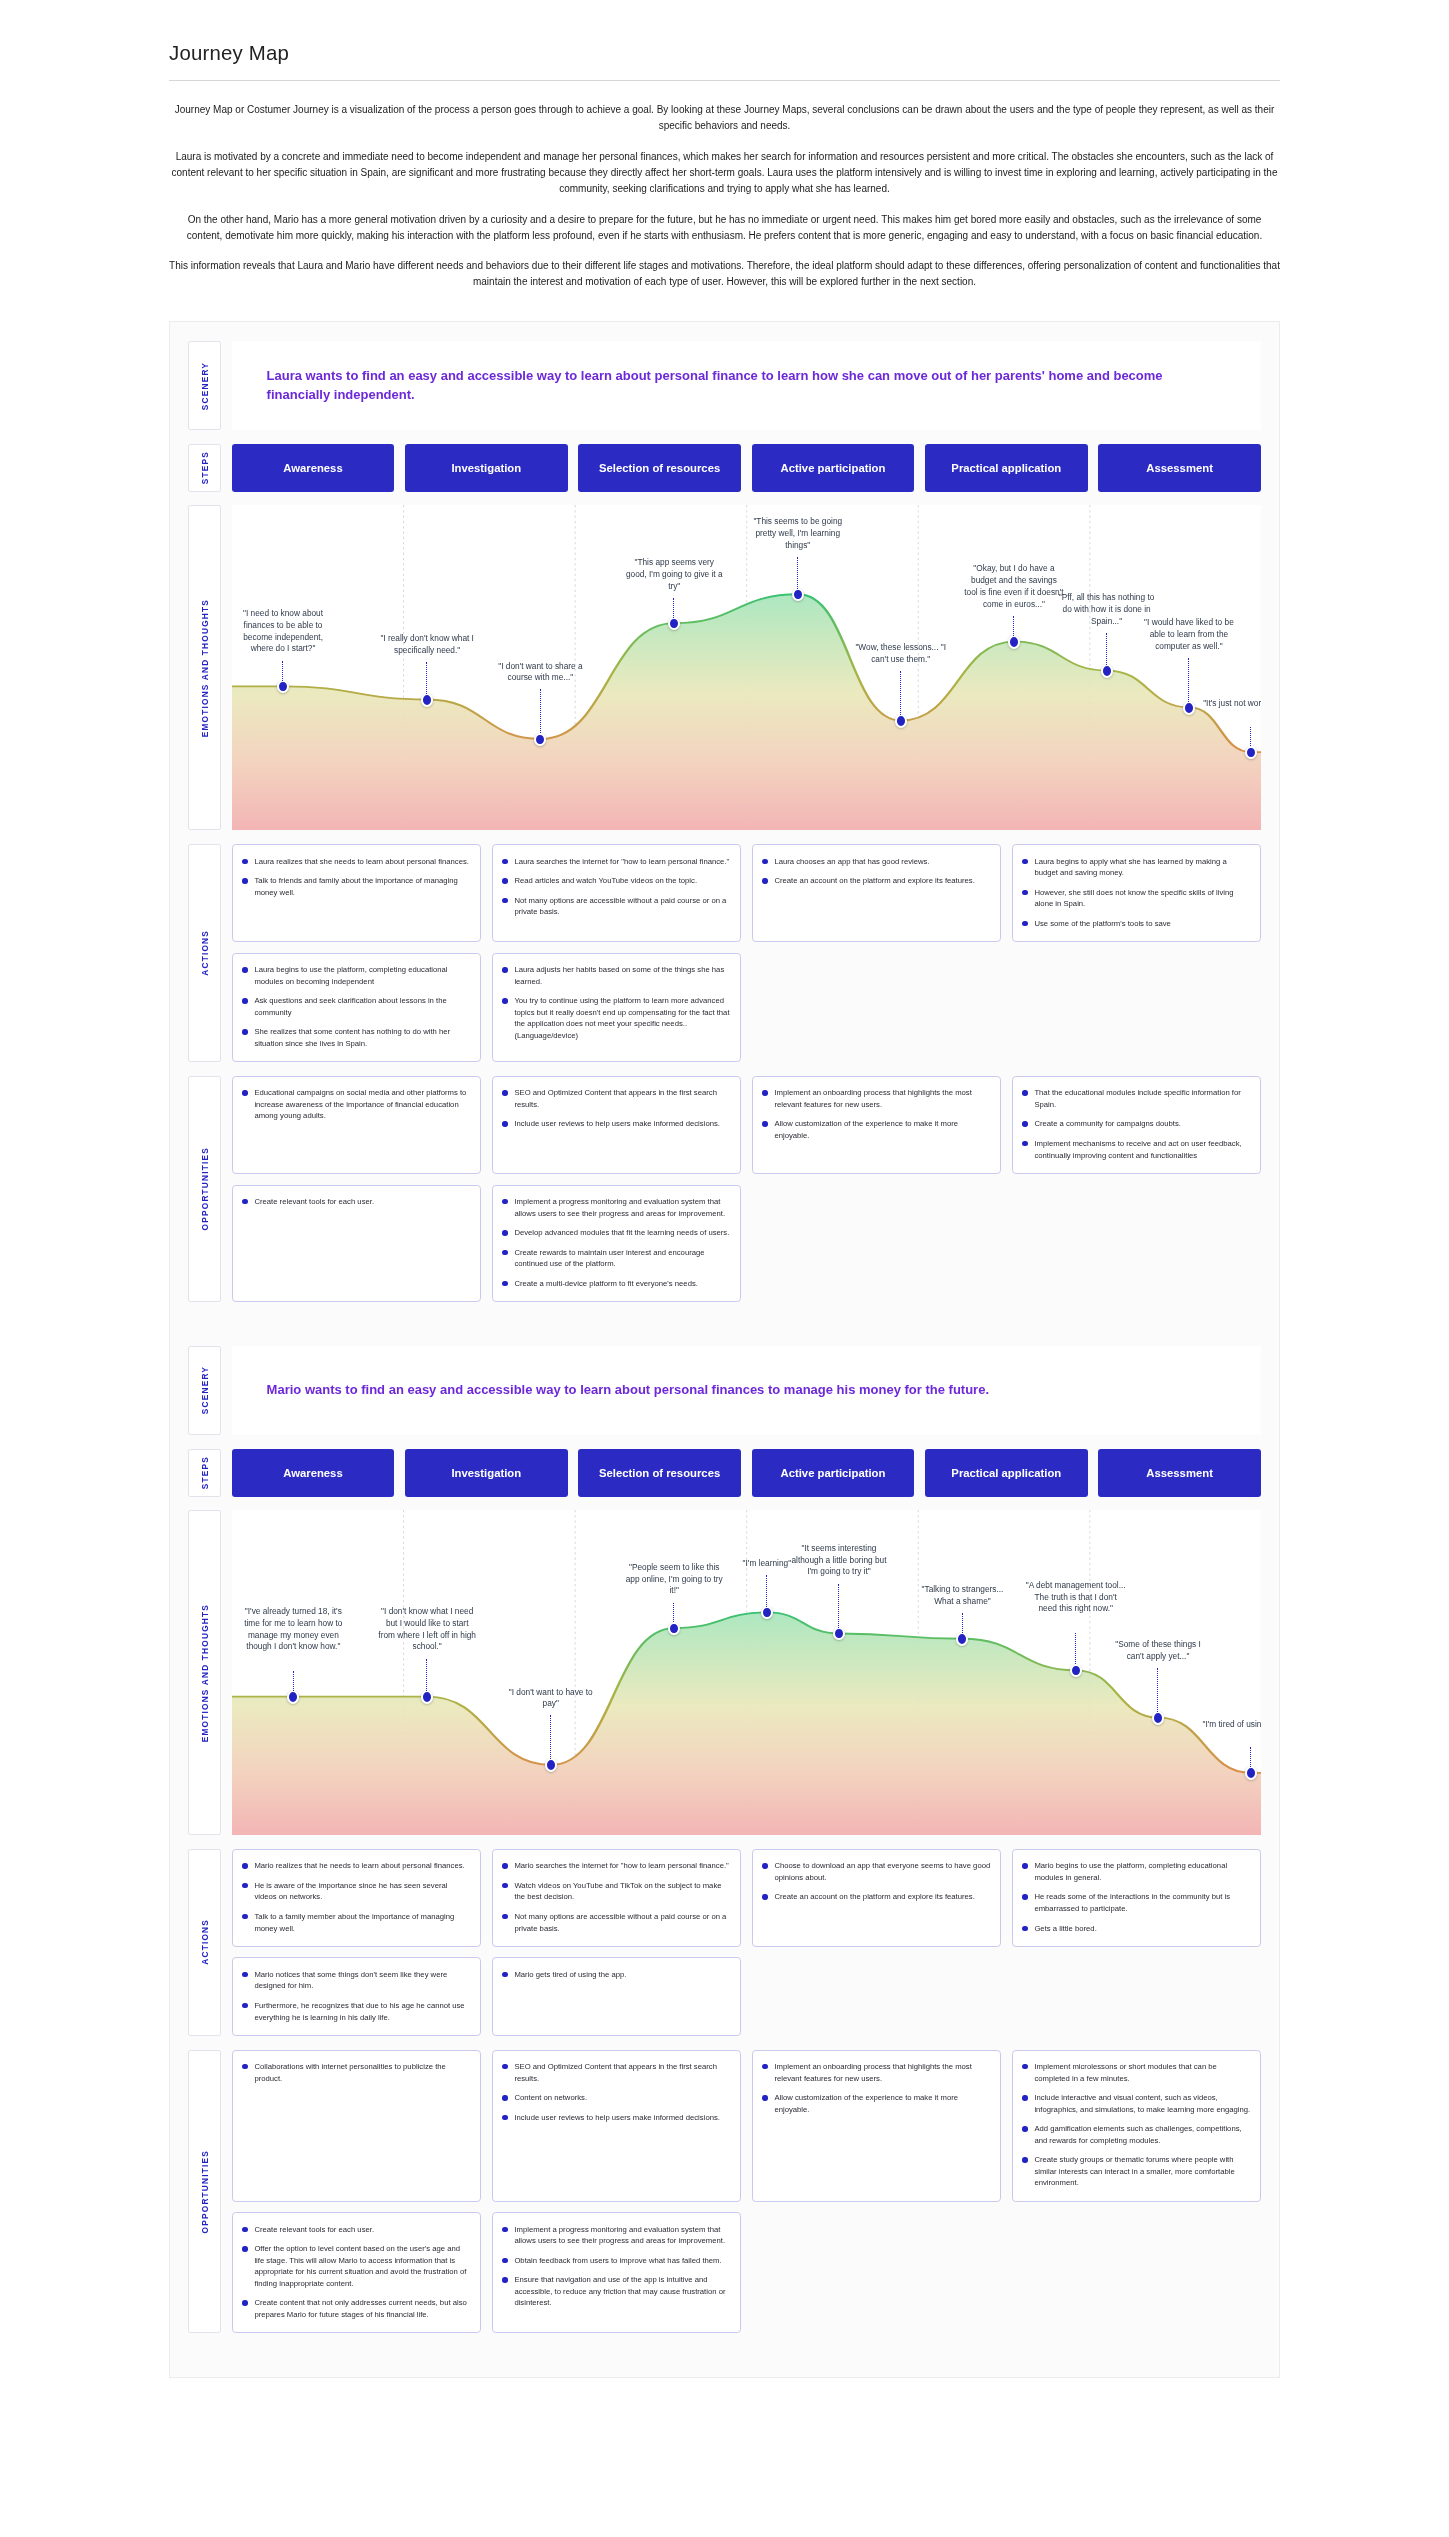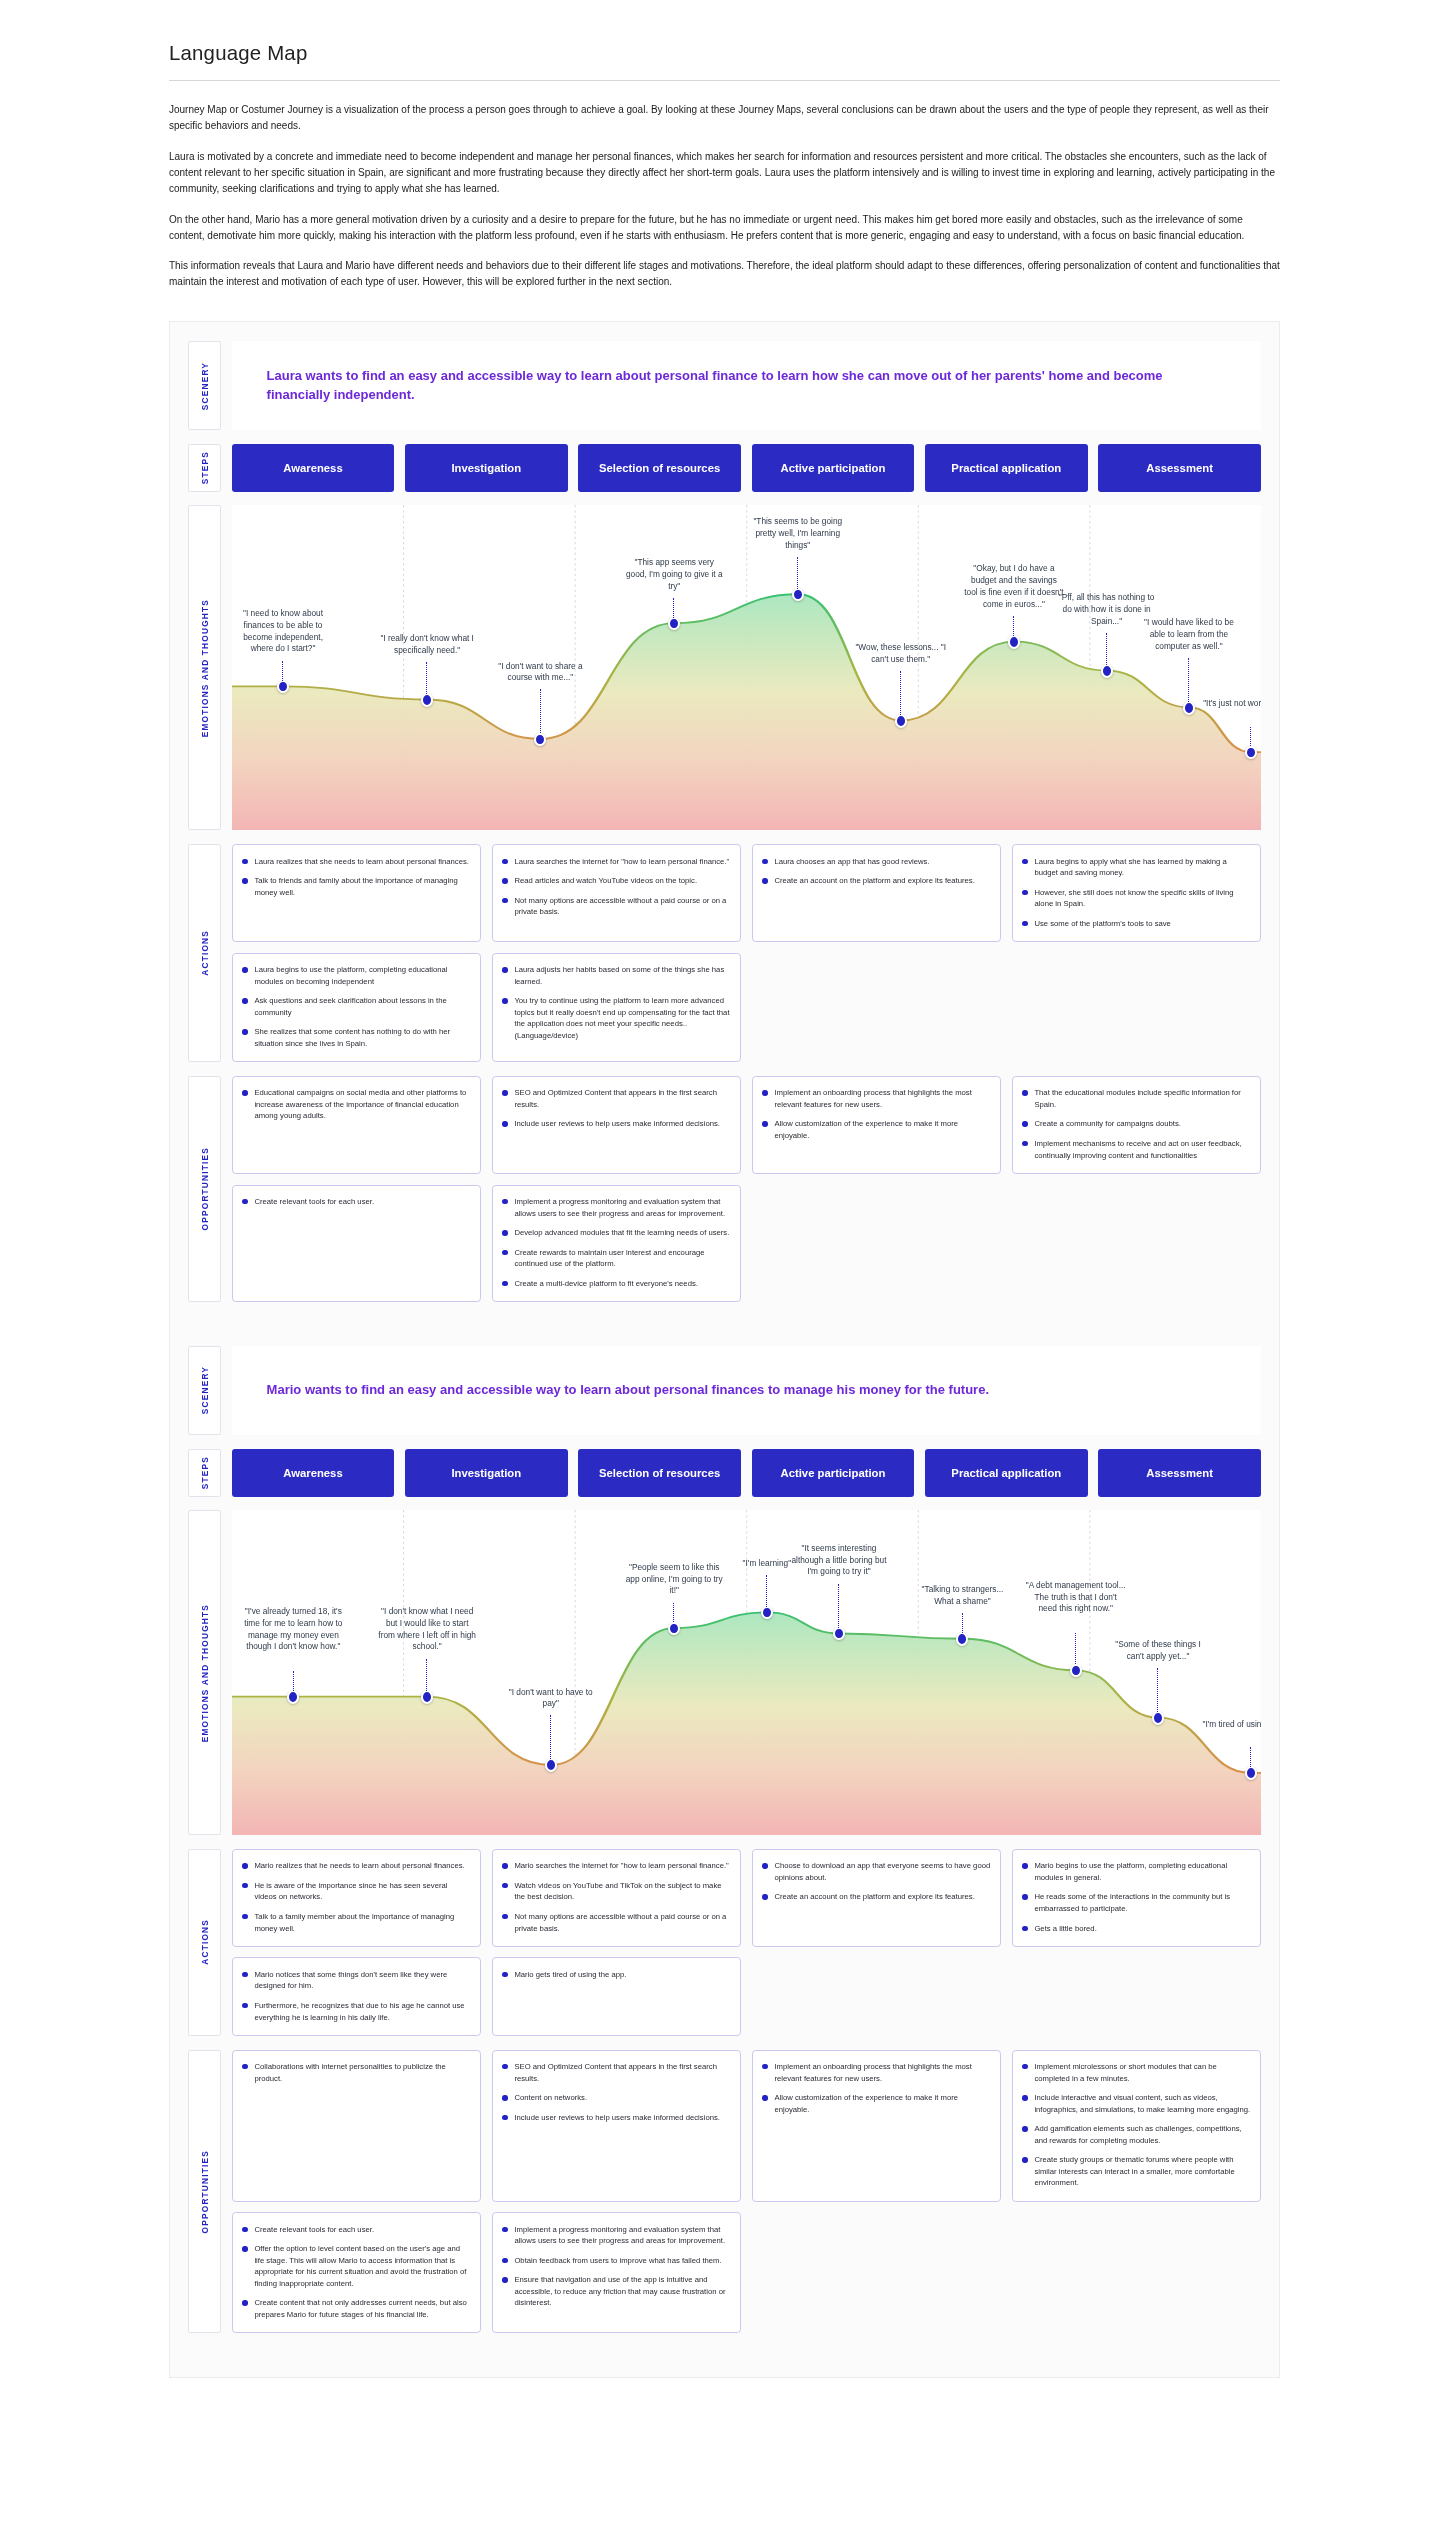--- a/index.html
+++ b/index.html
@@ -11,21 +11,21 @@
   }
   .page { width: 1449px; min-height: 2538px; position: relative; background: #fff; }
 
   
   .doc-header { padding: 42px 169px 0 169px; }
   .doc-title { font-size: 20.4px; font-weight: 400; color: #222; letter-spacing: 0.2px; }
   .title-rule { margin-top: 15px; border-bottom: 0.8px solid #d6d6d6; }
 
   
   .intro { padding: 21px 169px 0 169px; }
-  .intro p { font-size: 10px; line-height: 1.62; color: #1b1b1b; margin-bottom: 14.3px; text-align: left; }
+  .intro p { font-size: 10px; line-height: 1.62; color: #1b1b1b; margin-bottom: 14.3px; text-align: center; }
 
   
   .board {
     margin: 30px 169px 0 169px;
     background: #fbfbfb;
     border: 0.8px solid #ececec;
     padding: 19.6px 18px 30px 18px;
   }
 
   .row { display: flex; align-items: stretch; margin-bottom: 13.6px; }
@@ -121,21 +121,21 @@
   }
 
   .section-gap { height: 30px; }
 </style>
 </head>
 <body>
 
 <div class="page">
 
   <div class="doc-header">
-    <div class="doc-title">Language Map</div>
+    <div class="doc-title">Journey Map</div>
     <div class="title-rule"></div>
   </div>
 
   <div class="intro">
     <p><span>Journey Map or Costumer Journey is a visualization of the process a person goes through to achieve a goal. By looking at these Journey Maps, several conclusions can be drawn about the users and the type of people they represent, as well as their specific behaviors and needs.</span></p>
     <p><span>Laura is motivated by a concrete and immediate need to become independent and manage her personal finances, which makes her search for information and resources persistent and more critical. The obstacles she encounters, such as the lack of content relevant to her specific situation in Spain, are significant and more frustrating because they directly affect her short-term goals. Laura uses the platform intensively and is willing to invest time in exploring and learning, actively participating in the community, seeking clarifications and trying to apply what she has learned.</span></p>
     <p><span>On the other hand, Mario has a more general motivation driven by a curiosity and a desire to prepare for the future, but he has no immediate or urgent need. This makes him get bored more easily and obstacles, such as the irrelevance of some content, demotivate him more quickly, making his interaction with the platform less profound, even if he starts with enthusiasm. He prefers content that is more generic, engaging and easy to understand, with a focus on basic financial education.</span></p>
     <p><span>This information reveals that Laura and Mario have different needs and behaviors due to their different life stages and motivations. Therefore, the ideal platform should adapt to these differences, offering personalization of content and functionalities that maintain the interest and motivation of each type of user. However, this will be explored further in the next section.</span></p>
   </div>
 

